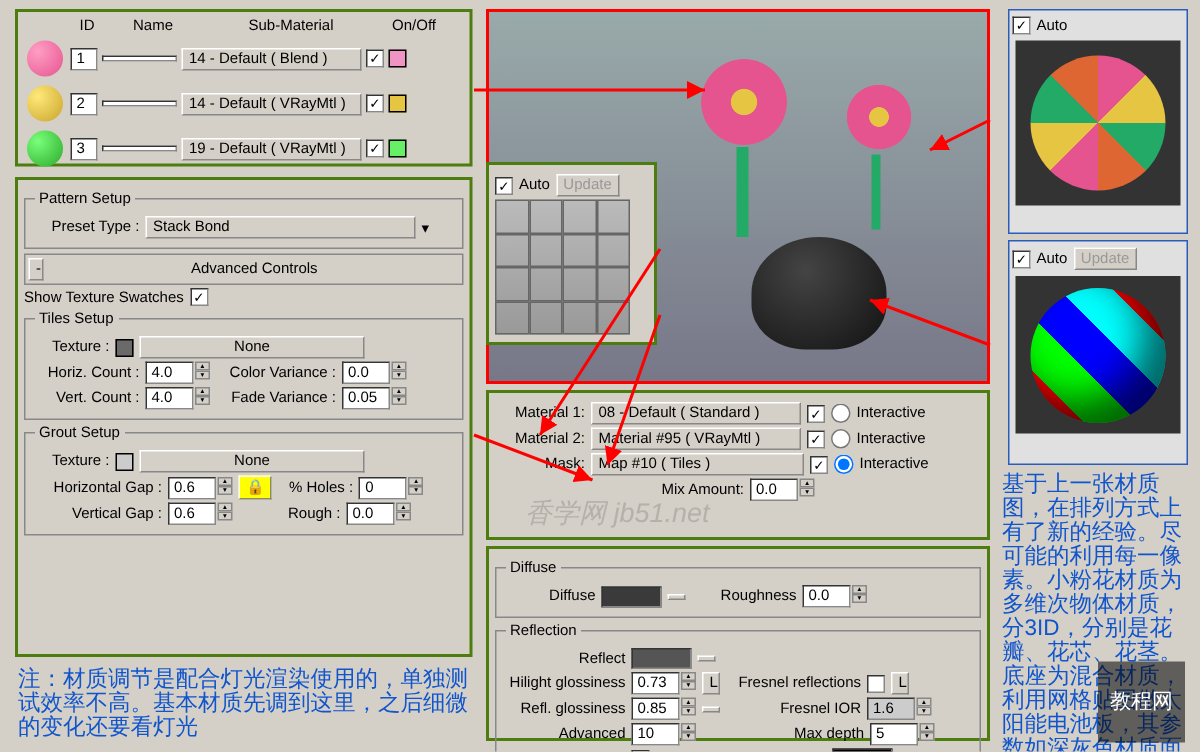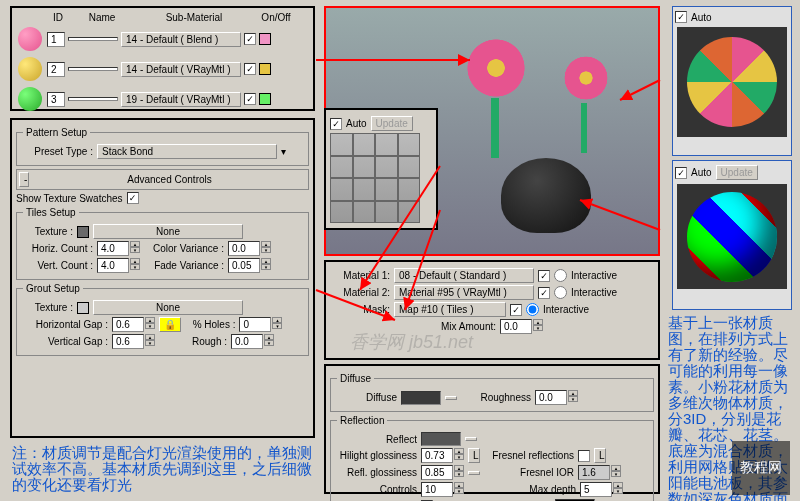--- a/index.html
+++ b/index.html
@@ -1,17 +1,17 @@
 <!DOCTYPE html>
 <html><head>
 <meta charset="utf-8">
 <style>
 * { box-sizing: border-box; margin: 0; padding: 0; font-family: Arial, sans-serif; font-size: 10px; }
 body { width: 800px; height: 501px; background: #d4d0c8; position: relative; overflow: hidden; }
-.red-border { border: 2px solid #000000; position: absolute; background: #d4d0c8; }
+.red-border { border: 2px solid #4d7c0f; position: absolute; background: #d4d0c8; }
 .panel { padding: 4px; }
 fieldset { border: 1px solid #888; padding: 4px 6px; margin: 3px 0; }
 legend { font-size: 10px; padding: 0 3px; }
 .btn { background: #d4d0c8; border: 1px solid #888; border-top-color: #fff; border-left-color: #fff; padding: 1px 4px; display: inline-block; cursor: pointer; }
 .input { background: #fff; border: 1px inset #888; padding: 1px 3px; display: inline-block; }
 .spinner { display: inline-flex; align-items: flex-start; }
 .spinner .input { width: 32px; }
 .spin-btns { display: inline-flex; flex-direction: column; margin-left: 1px; }
 .spin-btns span { width: 10px; height: 6px; background: #d4d0c8; border: 1px solid #888; font-size: 5px; line-height: 4px; text-align: center; cursor: pointer; }
 .row { display: flex; align-items: center; gap: 4px; margin: 2px 0; }
@@ -220,21 +220,21 @@
   </div>
   <div class="row">
     <span class="label" style="width:60px">Material 2:</span>
     <span class="btn" style="width:140px">Material #95  ( VRayMtl )</span>
     <span class="checkbox checked"></span>
     <input type="radio" style="">
     <span>Interactive</span>
   </div>
   <div class="row">
     <span class="label" style="width:60px">Mask:</span>
-    <span class="btn" style="width:112px">Map #10  ( Tiles )</span>
+    <span class="btn" style="width:142px">Map #10  ( Tiles )</span>
     <span class="checkbox checked"></span>
     <input type="radio" checked="" style="">
     <span>Interactive</span>
   </div>
   <div class="row" style="justify-content:center">
     <span>Mix Amount:</span>
     <span class="spinner">
         <span class="input">0.0</span>
         <span class="spin-btns">
           <span>▴</span>
@@ -295,21 +295,21 @@
       <span class="label" style="width:90px">Fresnel IOR</span>
       <span class="spinner">
           <span class="input" style="background:#ccc">1.6</span>
           <span class="spin-btns">
             <span>▴</span>
             <span>▾</span>
           </span>
         </span>
     </div>
     <div class="row">
-      <span class="label" style="width:80px">Controls</span>
+      <span class="label" style="width:80px">Advanced</span>
       <span class="spinner">
           <span class="input">10</span>
           <span class="spin-btns">
             <span>▴</span>
             <span>▾</span>
           </span>
         </span>
       <span style="width:14px"></span>
       <span class="label" style="width:90px">Max depth</span>
       <span class="spinner">

